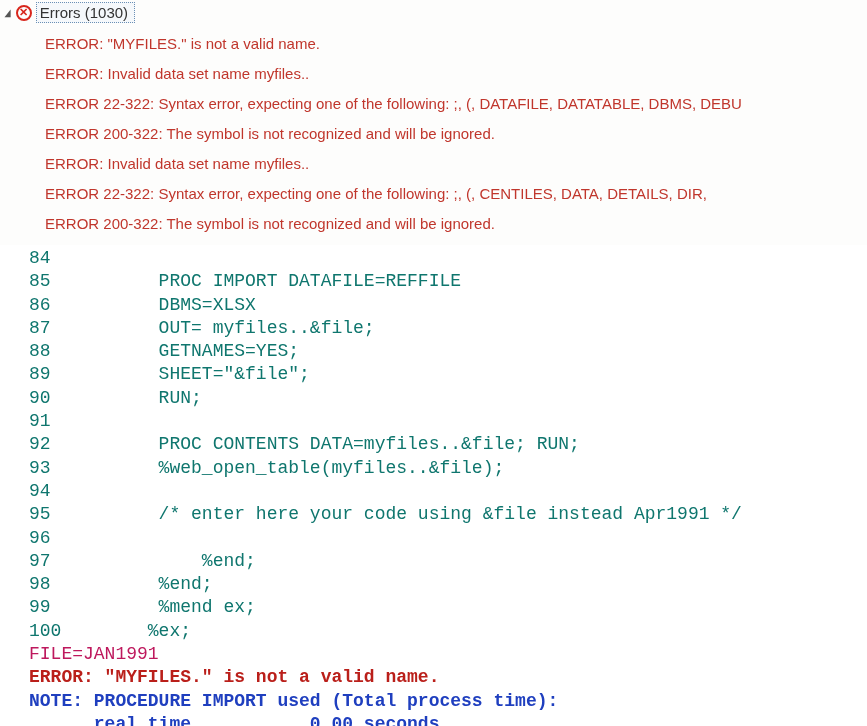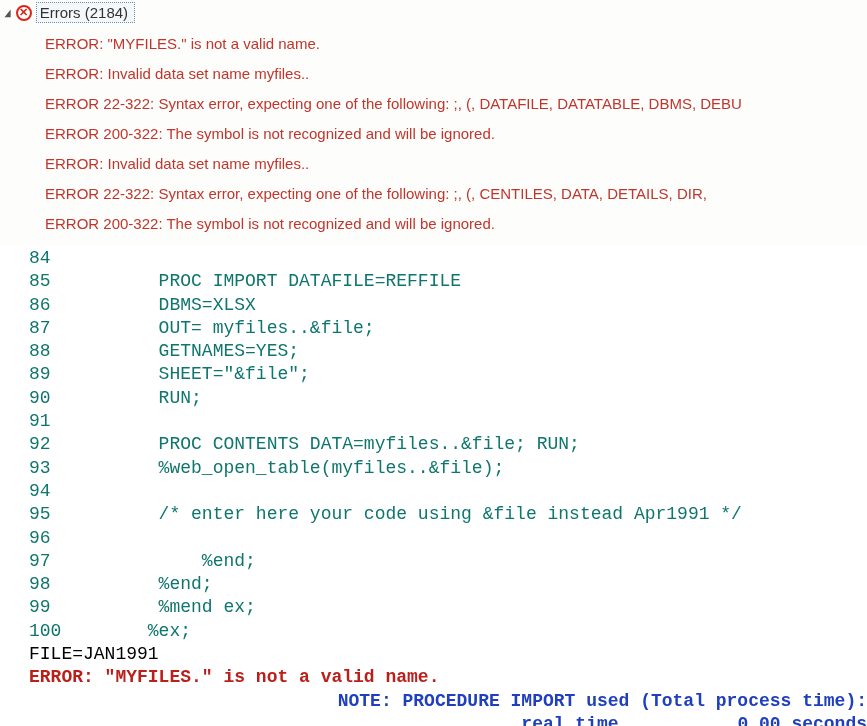--- a/index.html
+++ b/index.html
@@ -62,30 +62,30 @@
     font-family: Consolas, "Courier New", monospace;
     font-size: 18px;
     line-height: 23.3px;
     padding-left: 29px;
     padding-top: 2px;
     white-space: pre;
     color: #000;
   }
   .log-line { color: #0f766e; }
   .log-error { color: #ba1f1a; font-weight: bold; }
-  .log-note { color: #1f3fbf; font-weight: bold; text-align: right; }
-  .log-file { color: #000000; }
+  .log-note { color: #1f3fbf; font-weight: bold; }
+  .log-file { color: #be185d; }
 </style>
 </head>
 <body>
 
 <div class="errors-header">
   <span class="collapse-icon">◢</span>
   <span class="error-circle">✕</span>
-  <span class="errors-label-box">Errors (2184)</span>
+  <span class="errors-label-box">Errors (1030)</span>
 </div>
 
 <div class="error-list" id="error-list">
     <div class="error-line">ERROR: "MYFILES." is not a valid name.</div>
     <div class="error-line">ERROR: Invalid data set name myfiles..</div>
     <div class="error-line">ERROR 22-322: Syntax error, expecting one of the following: ;, (, DATAFILE, DATATABLE, DBMS, DEBU</div>
     <div class="error-line">ERROR 200-322: The symbol is not recognized and will be ignored.</div>
     <div class="error-line">ERROR: Invalid data set name myfiles..</div>
     <div class="error-line">ERROR 22-322: Syntax error, expecting one of the following: ;, (, CENTILES, DATA, DETAILS, DIR,</div>
     <div class="error-line">ERROR 200-322: The symbol is not recognized and will be ignored.</div>

